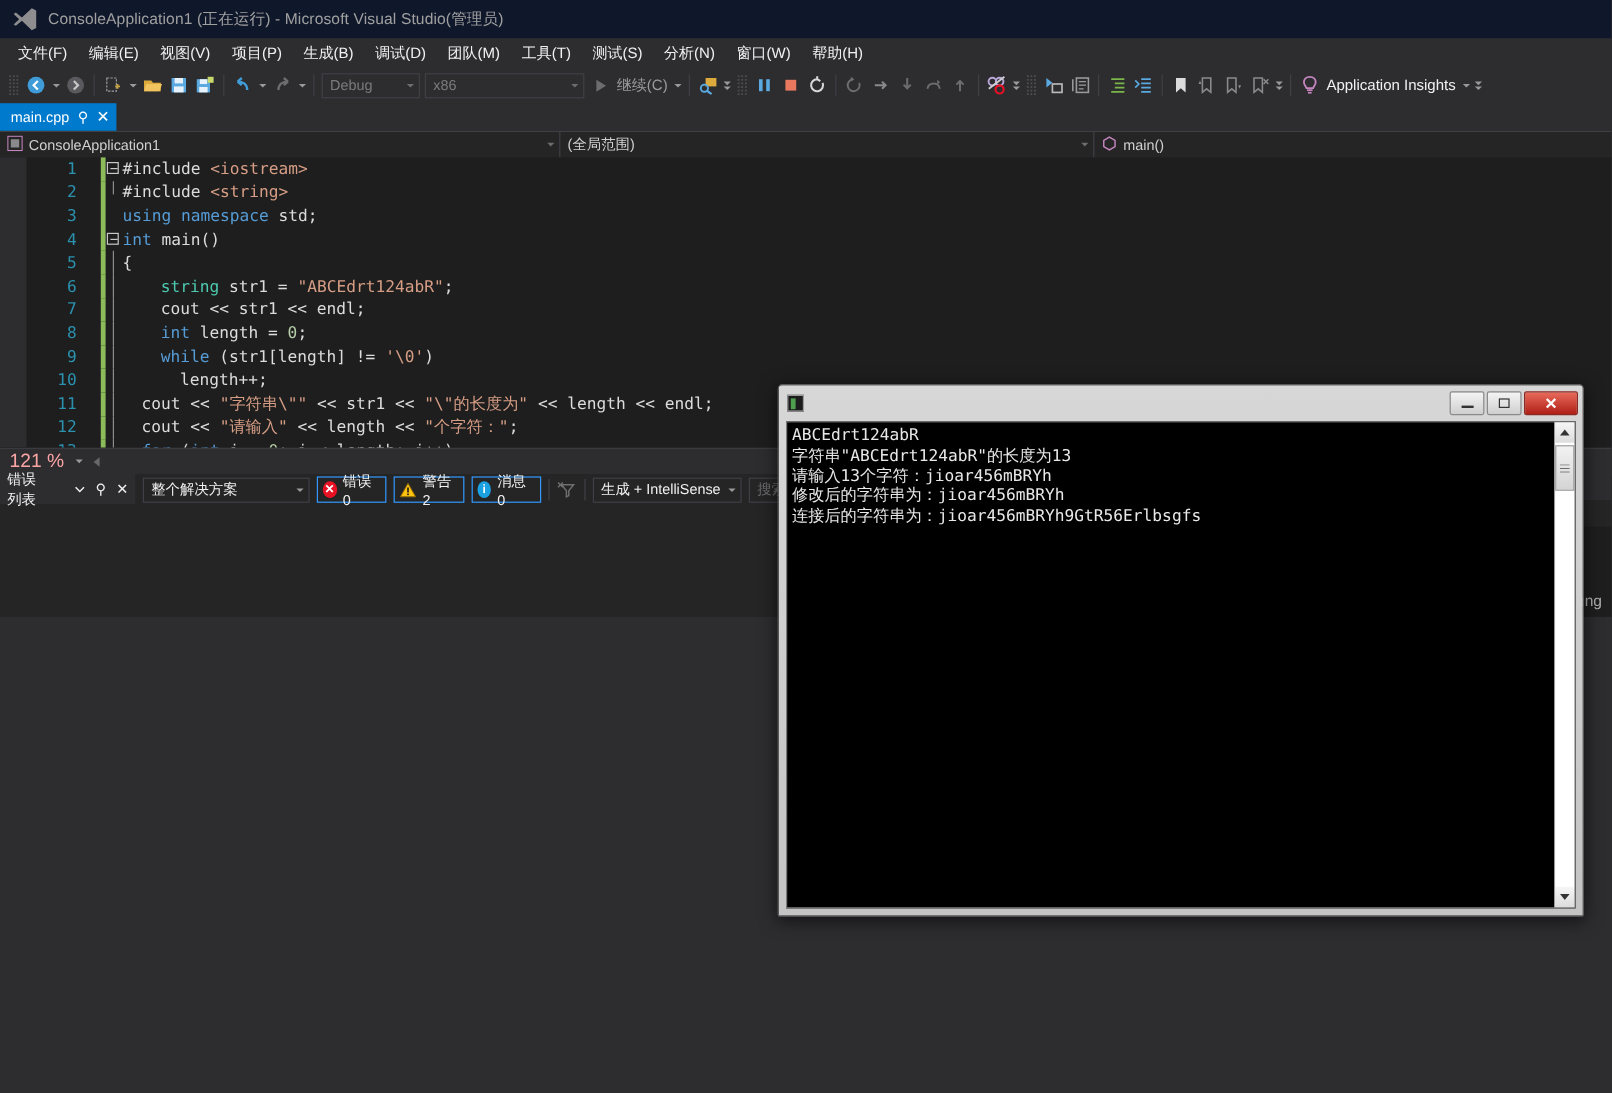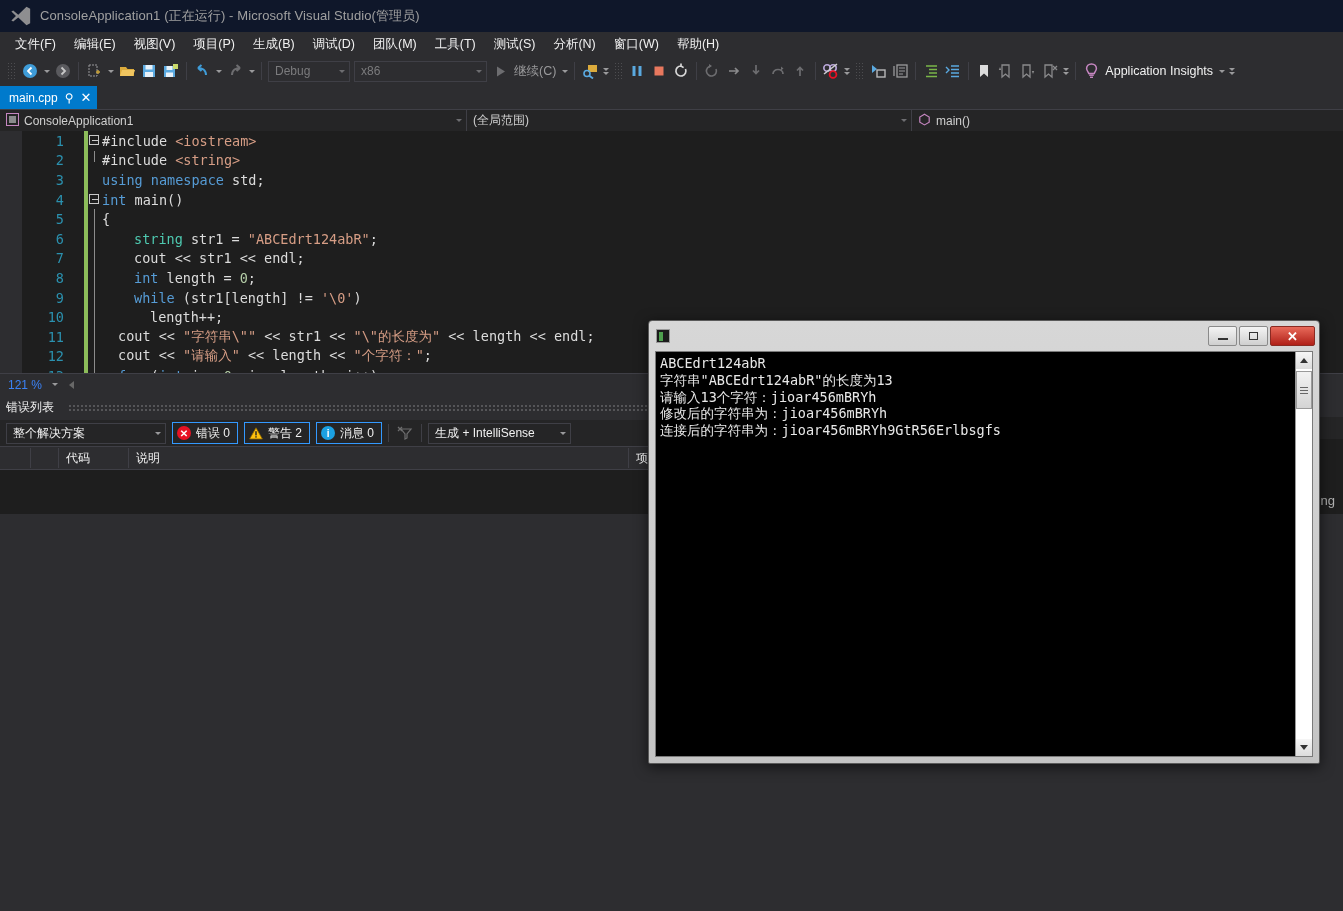--- a/index.html
+++ b/index.html
@@ -113,32 +113,32 @@
   .inc{ color: #d69d85; }   
   .nu { color: #b5cea8; }   
   .id { color: #dcdcdc; }
 
   
   .edstatus {
     height: 22px; background: #2d2d30; display: flex; align-items: center;
     border-top: 1px solid #3f3f46; padding-left: 2px;
   }
   .zoombox {
-    height: 20px; min-width: 62px; display: flex; align-items: center; color: #3b82f6;
-    font-size: 12px; padding: 0 4px 0 6px; gap: 10px; cursor: default;
+    height: 20px; min-width: 62px; display: flex; align-items: center; color: #fca5a5;
+    font-size: 16px; padding: 0 4px 0 6px; gap: 10px; cursor: default;
   }
   .zoombox .za { border-left:3px solid transparent; border-right:3px solid transparent;
                  border-top:3.5px solid #9a9a9c; }
   .hscroll-left { width: 14px; display:flex; align-items:center; justify-content:center; }
   .hscroll-left i { border-top:4px solid transparent; border-bottom:4px solid transparent;
                     border-right:5px solid #686868; }
 
   
   .bottom { display: flex; height: 119px; }
-  .panel-errors { width: 937px; background: #252526; display: flex; flex-direction: column;
+  .panel-errors { width: 937px; background: #252526; display: flex; flex-direction: row;
                   border-right: 1px solid #3f3f46; }
   .panel-callstack { flex: 1; background: #252526; display: flex; flex-direction: column; }
   .panel-head {
     height: 25px; display: flex; align-items: center; padding-left: 6px;
     background: #2d2d30; color: #f1f1f1; font-size: 12px; gap: 8px;
   }
   .dots { flex: 1; height: 8px; align-self: center; margin: 0 6px;
     background-image: radial-gradient(#555558 1px, transparent 1px);
     background-size: 4px 4px; }
   .ph-btn { width: 17px; height: 18px; display:flex; align-items:center; justify-content:center;

